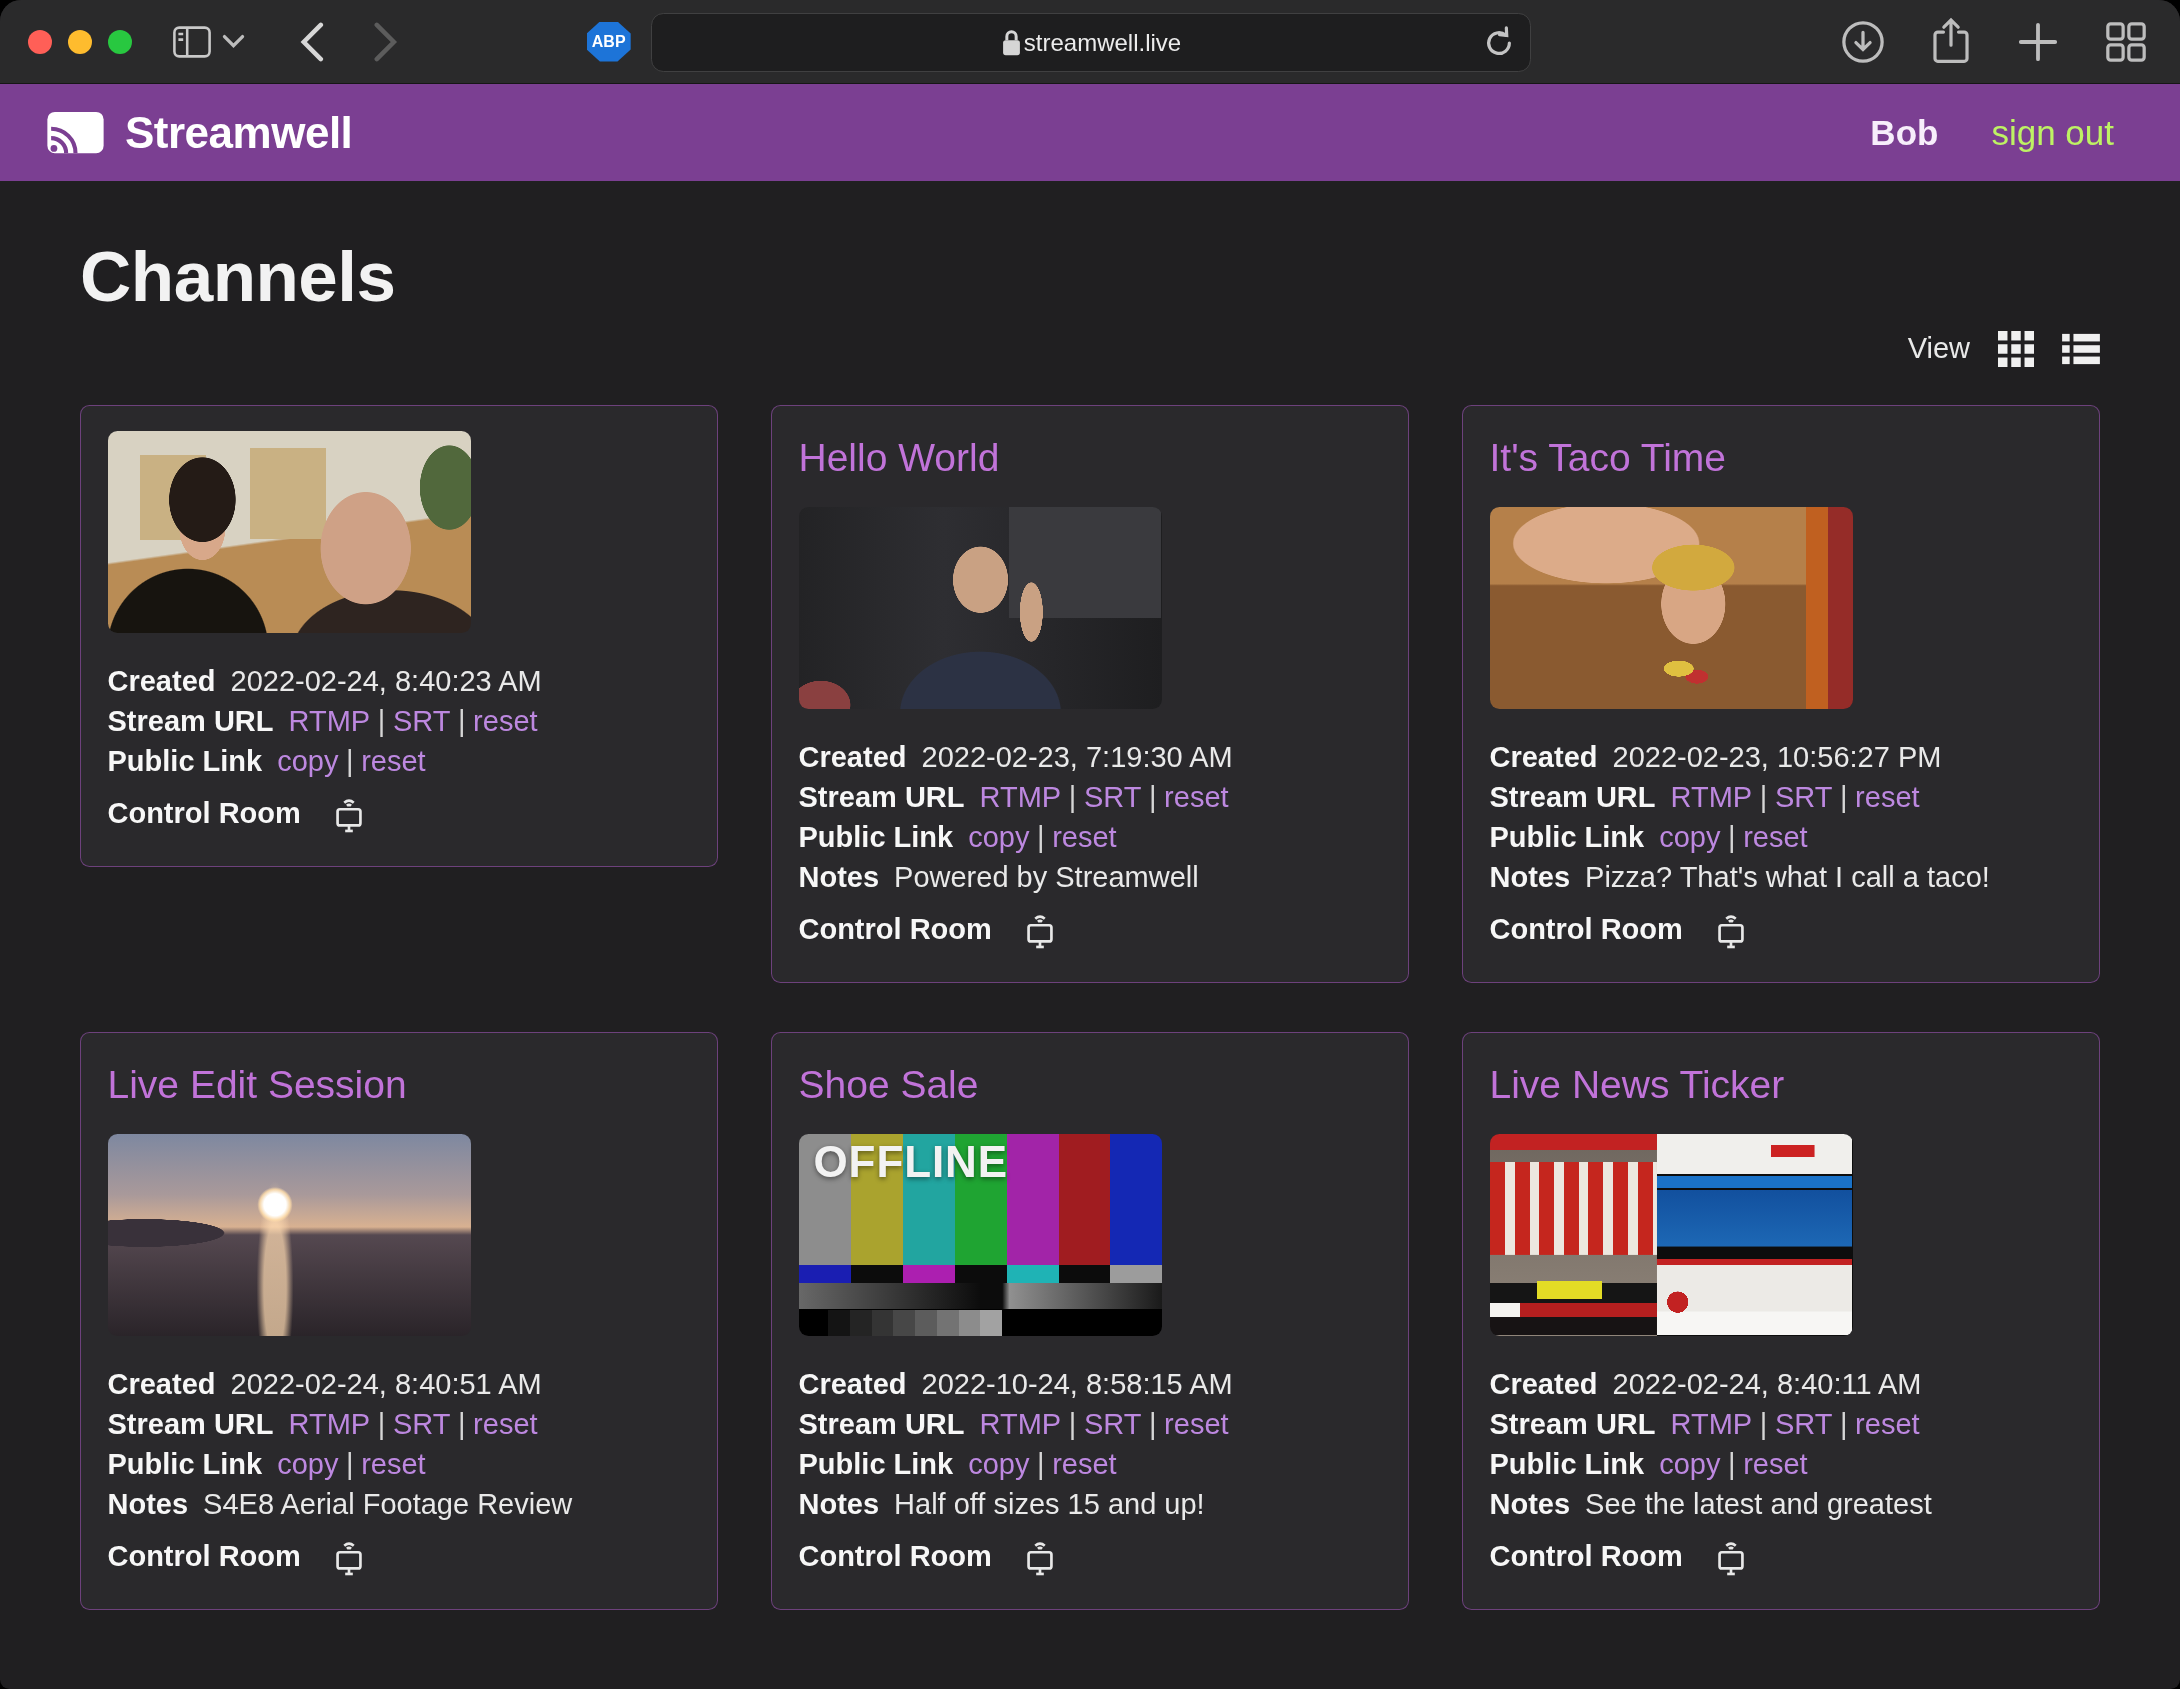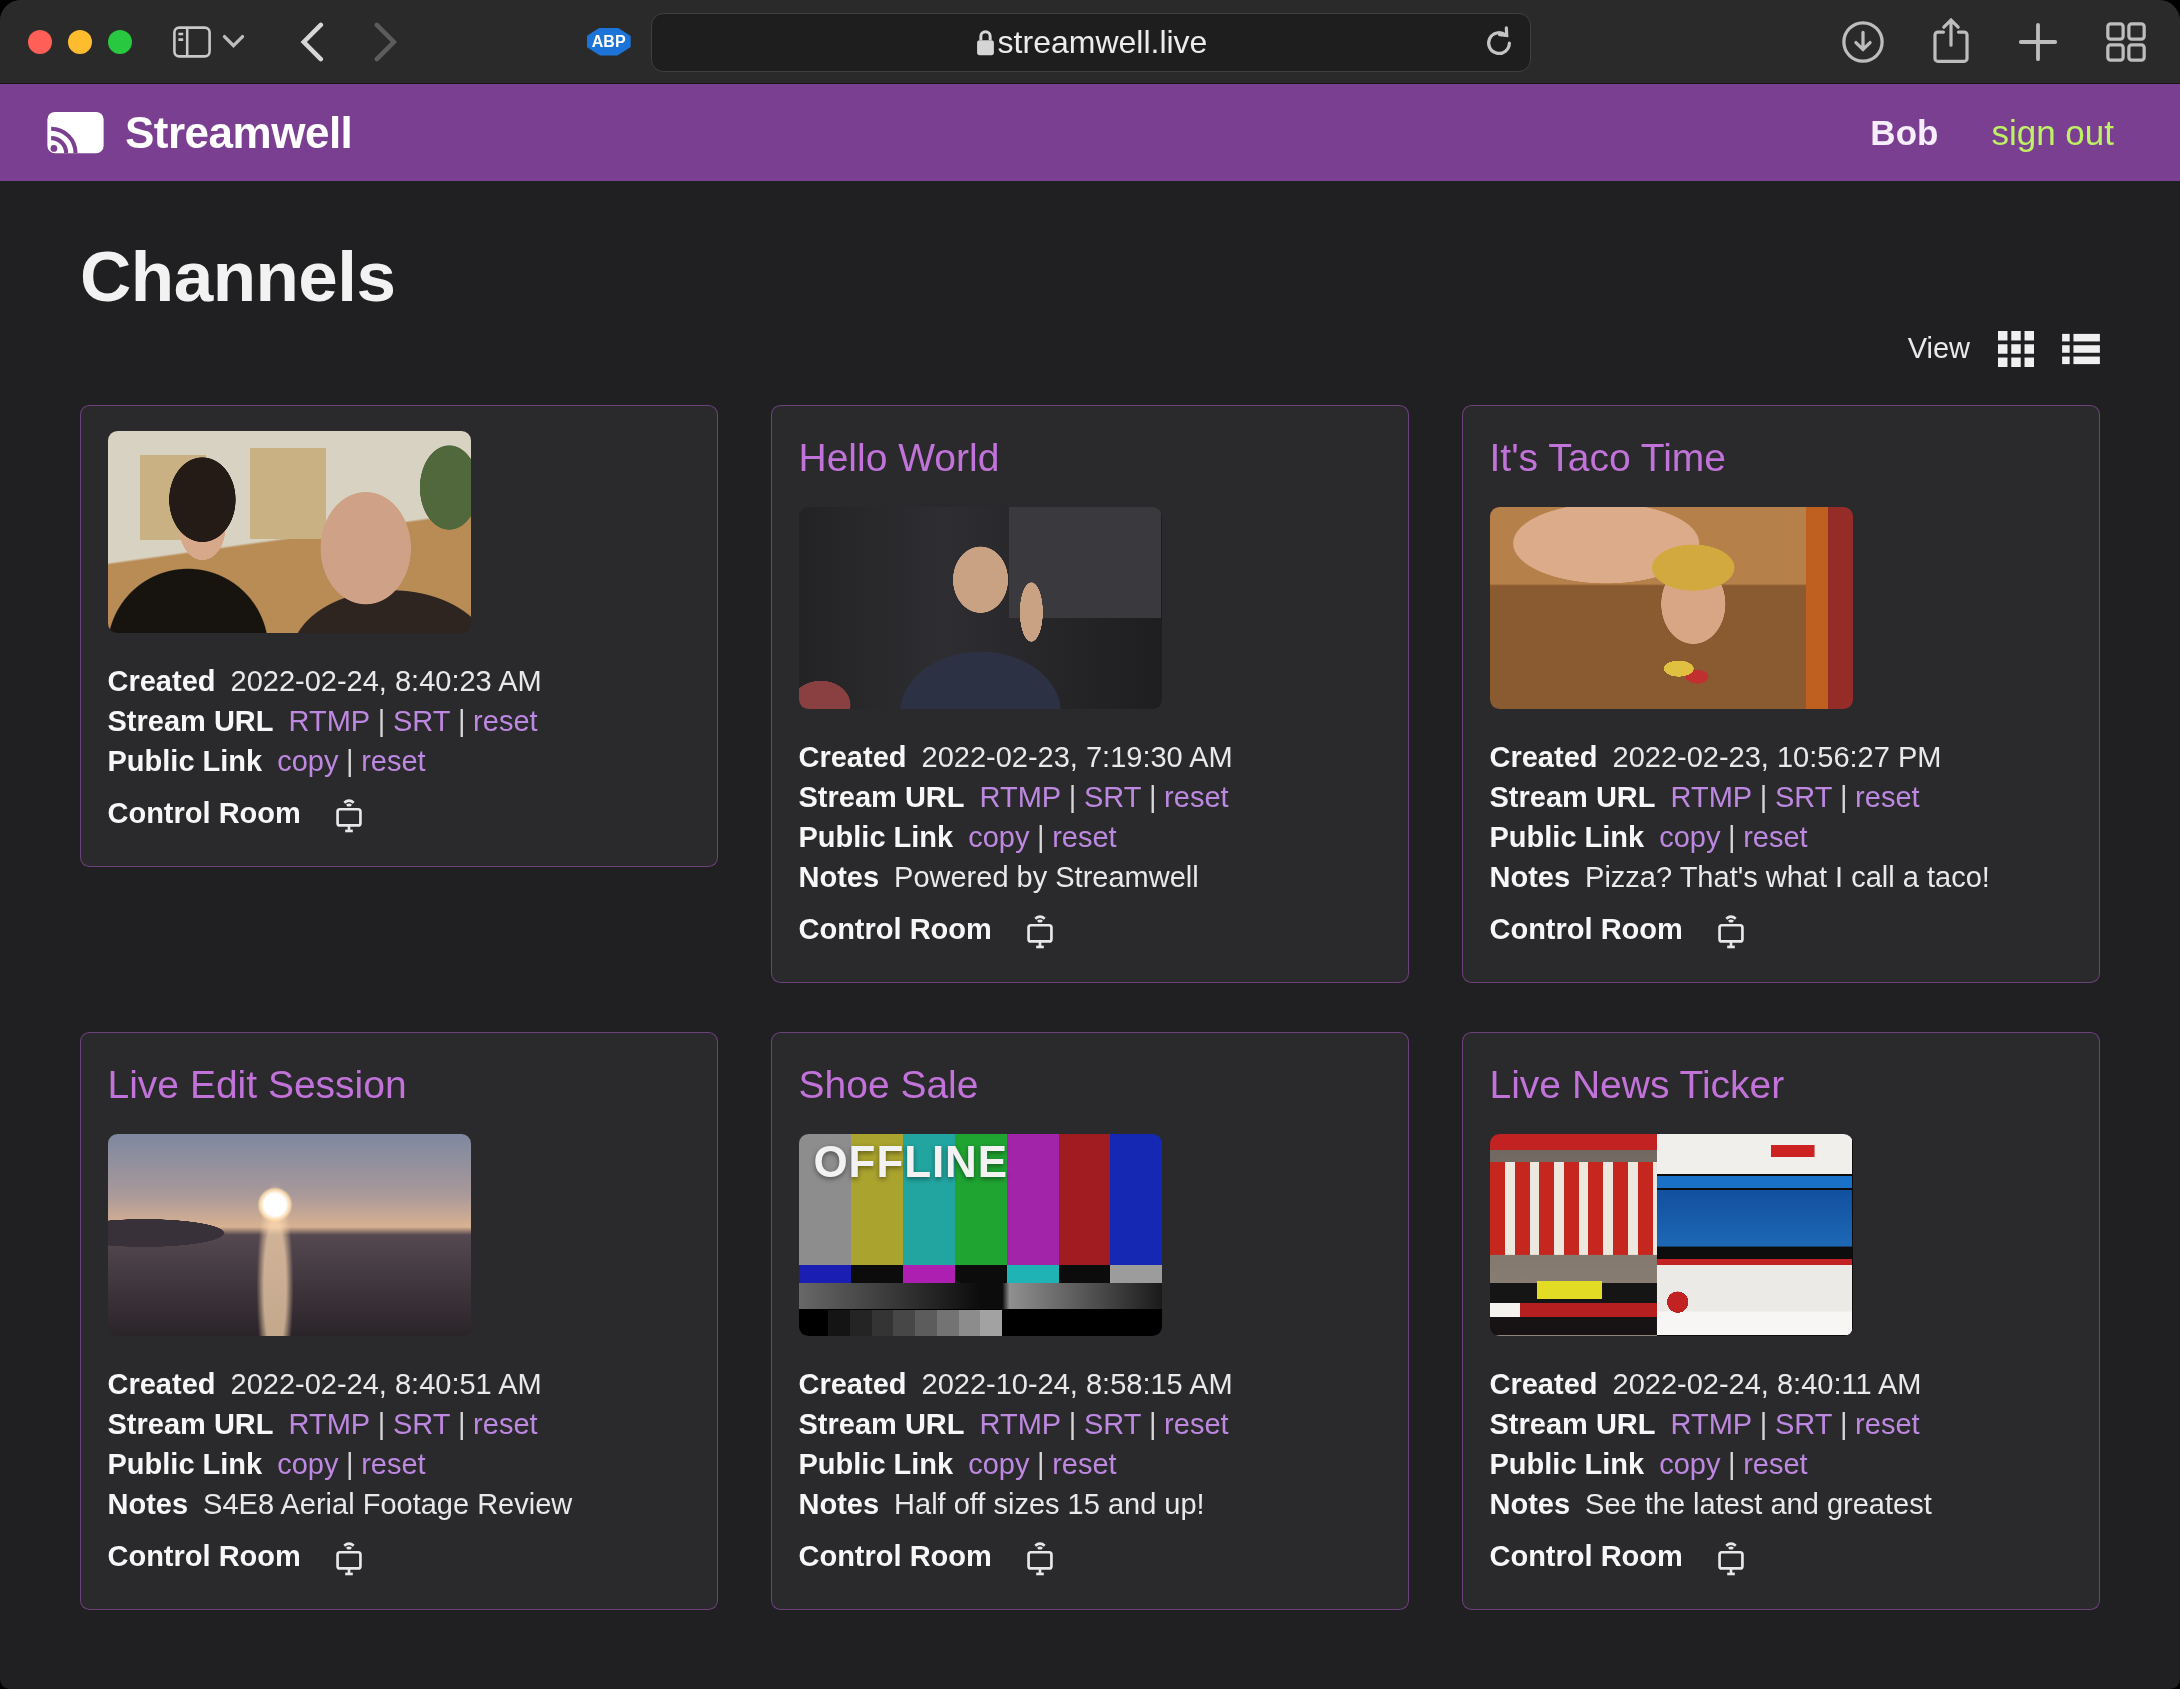--- a/index.html
+++ b/index.html
@@ -11,23 +11,23 @@
   .traffic{display:flex;gap:16px;margin-left:28px;}
   .light{width:24px;height:24px;border-radius:50%;}
   .light.red{background:#ff5f57;}
   .light.yellow{background:#febc2e;}
   .light.green{background:#28c840;}
   .tbicon{display:flex;align-items:center;justify-content:center;background:none;border:none;padding:0;cursor:default;}
   .tbicon svg{display:block;}
   .sidebar-group{display:flex;align-items:center;margin-left:40px;gap:9.5px;}
   .navs{display:flex;align-items:center;gap:49px;margin-left:55px;}
   .badges{display:flex;align-items:center;gap:32px;margin-left:189px;}
-  .abp{width:44px;height:28px;background:#1d74d8;color:#fff;font-weight:700;font-size:16px;display:flex;align-items:center;justify-content:center;clip-path:polygon(30% 0,70% 0,100% 30%,100% 70%,70% 100%,30% 100%,0 70%,0 30%);}
+  .abp{width:44px;height:40px;background:#1d74d8;color:#fff;font-weight:700;font-size:16px;display:flex;align-items:center;justify-content:center;clip-path:polygon(30% 0,70% 0,100% 30%,100% 70%,70% 100%,30% 100%,0 70%,0 30%);}
   .urlfield{position:absolute;left:651px;top:13.2px;width:878px;height:57px;background:#1e1e1f;border:0.9px solid #404041;border-radius:12.3px;display:flex;align-items:center;justify-content:center;}
-  .urltext{display:flex;align-items:center;gap:2px;color:#ececec;font-size:32px;}
+  .urltext{display:flex;align-items:center;gap:2px;color:#ececec;font-size:24px;}
   .reload{position:absolute;right:15px;top:50%;transform:translateY(-50%);}
   .rightIcons{position:absolute;right:32px;display:flex;align-items:center;gap:45px;}
 
   
   .siteheader{height:97px;background:#7b3f92;display:flex;align-items:center;padding:0 45px;}
   .brand{display:flex;align-items:center;gap:19px;}
   .brand-name{color:#fff;font-size:44px;font-weight:700;letter-spacing:-0.5px;}
   .spacer{flex:1;}
   .usernav{display:flex;align-items:center;gap:53px;margin-right:21px;}
   .user{color:#f7eefb;font-size:35px;font-weight:700;}

